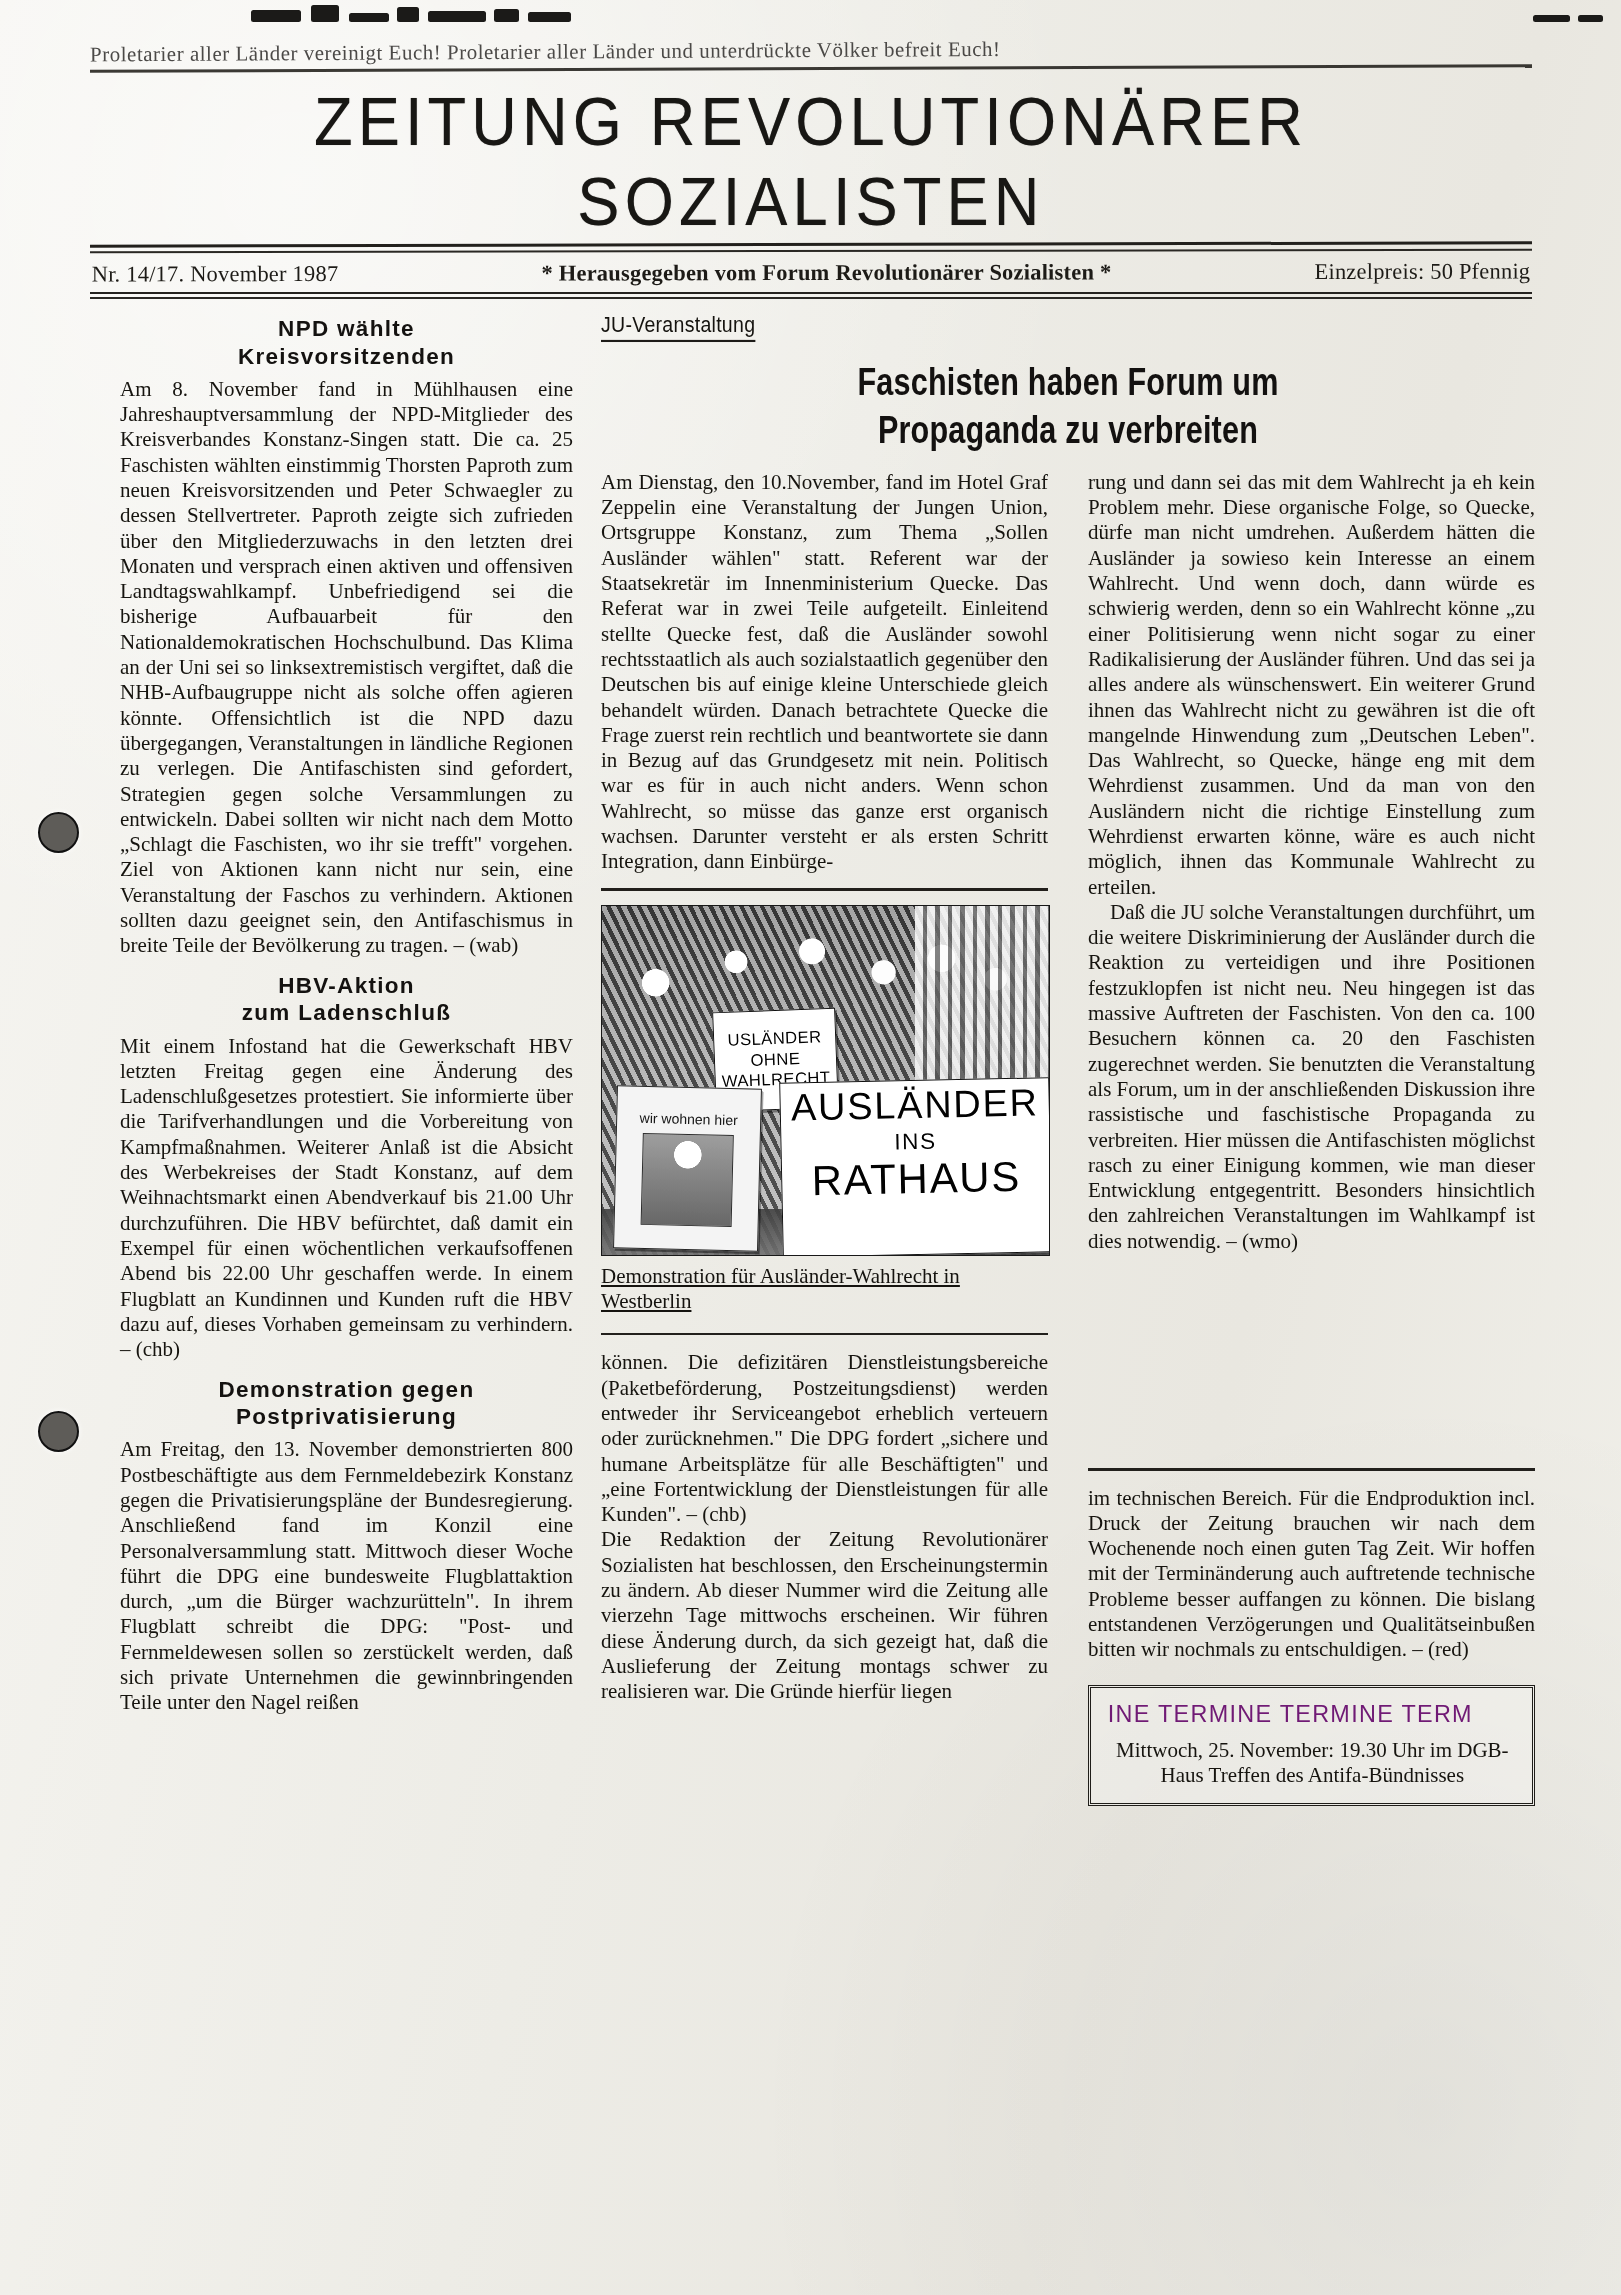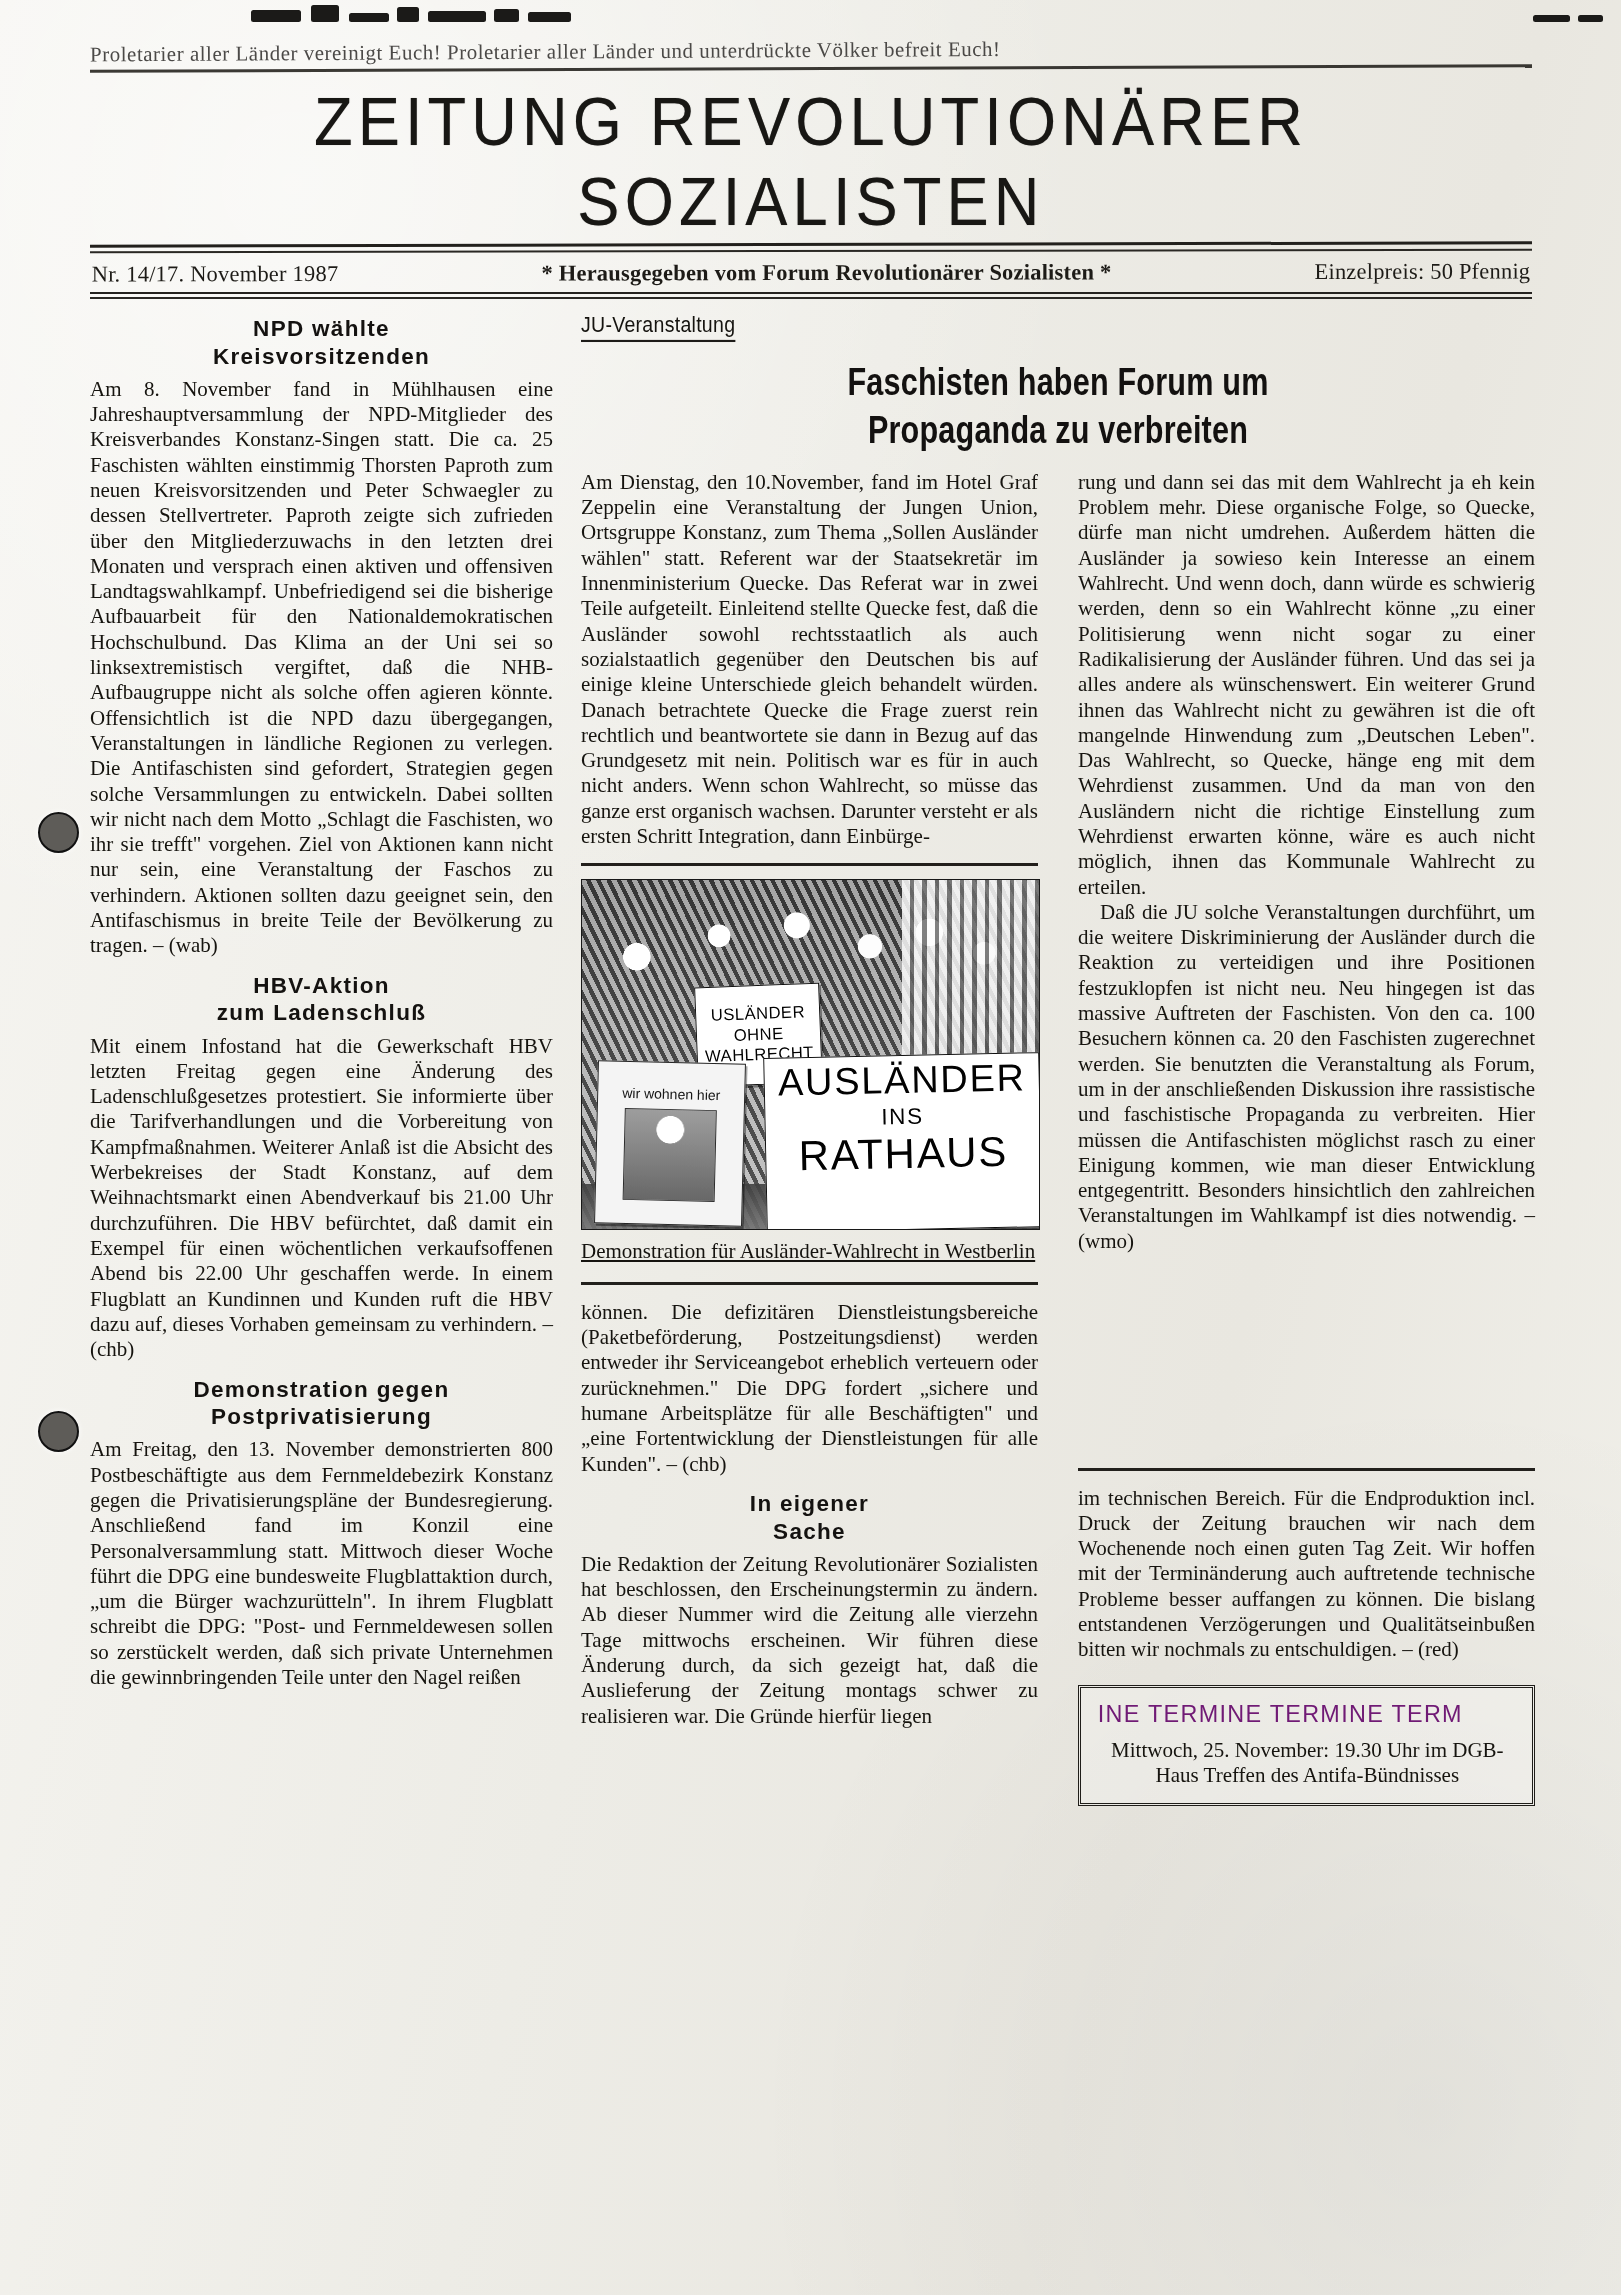--- a/index.html
+++ b/index.html
@@ -76,20 +76,21 @@
   .dateline .mid{font-weight:600;}
   .rule-under{height:2.5px;background:#24221e;}
   .rule-under2{height:1.7px;background:#2a2824;margin-top:2.5px;}
 
   
   .content{
     padding:15px 87px 0 90px;
     display:grid;
     grid-template-columns:1fr 1fr 1fr;
     column-gap:28px;
+    margin-left:30px;
   }
   .col{min-width:0;}
 
   p, .body{
     font-size:21px;
     line-height:1.205;
     text-align:justify;
     margin:0 0 0 0;
     hyphens:none;
     color:#16140f;
@@ -341,24 +342,20 @@
                 <span class="l3">RATHAUS</span>
               </div>
             </div>
             <div class="caption">Demonstration für Ausländer-Wahlrecht in Westberlin</div>
           </div>
 
           <div class="col-rule"></div>
 
           <p>können. Die defizitären Dienstleistungsbereiche (Paketbeförderung, Postzeitungsdienst) werden entweder ihr Serviceangebot erheblich verteuern oder zurücknehmen." Die DPG fordert „sichere und humane Arbeitsplätze für alle Beschäftigten" und „eine Fortentwicklung der Dienstleistungen für alle Kunden". – (chb)</p>
 
-          <div class="hd-center">
-            <div>In eigener</div>
-            <div>Sache</div>
-          </div>
           <p>Die Redaktion der Zeitung Revolutionärer Sozialisten hat beschlossen, den Erscheinungstermin zu ändern. Ab dieser Nummer wird die Zeitung alle vierzehn Tage mittwochs erscheinen. Wir führen diese Änderung durch, da sich gezeigt hat, daß die Auslieferung der Zeitung montags schwer zu realisieren war. Die Gründe hierfür liegen</p>
         </div>
 
         <div>
           <p>rung und dann sei das mit dem Wahlrecht ja eh kein Problem mehr. Diese organische Folge, so Quecke, dürfe man nicht umdrehen. Außerdem hätten die Ausländer ja sowieso kein Interesse an einem Wahlrecht. Und wenn doch, dann würde es schwierig werden, denn so ein Wahlrecht könne „zu einer Politisierung wenn nicht sogar zu einer Radikalisierung der Ausländer führen. Und das sei ja alles andere als wünschenswert. Ein weiterer Grund ihnen das Wahlrecht nicht zu gewähren ist die oft mangelnde Hinwendung zum „Deutschen Leben". Das Wahlrecht, so Quecke, hänge eng mit dem Wehrdienst zusammen. Und da man von den Ausländern nicht die richtige Einstellung zum Wehrdienst erwarten könne, wäre es auch nicht möglich, ihnen das Kommunale Wahlrecht zu erteilen.</p>
           <p style="text-indent:22px;">Daß die JU solche Veranstaltungen durchführt, um die weitere Diskriminierung der Ausländer durch die Reaktion zu verteidigen und ihre Positionen festzuklopfen ist nicht neu. Neu hingegen ist das massive Auftreten der Faschisten. Von den ca. 100 Besuchern können ca. 20 den Faschisten zugerechnet werden. Sie benutzten die Veranstaltung als Forum, um in der anschließenden Diskussion ihre rassistische und faschistische Propaganda zu verbreiten. Hier müssen die Antifaschisten möglichst rasch zu einer Einigung kommen, wie man dieser Entwicklung entgegentritt. Besonders hinsichtlich den zahlreichen Veranstaltungen im Wahlkampf ist dies notwendig. – (wmo)</p>
 
           <div class="col-rule" style="margin-top:214px;"></div>
 
           <p>im technischen Bereich. Für die Endproduktion incl. Druck der Zeitung brauchen wir nach dem Wochenende noch einen guten Tag Zeit. Wir hoffen mit der Terminänderung auch auftretende technische Probleme besser auffangen zu können. Die bislang entstandenen Verzögerungen und Qualitätseinbußen bitten wir nochmals zu entschuldigen. – (red)</p>

